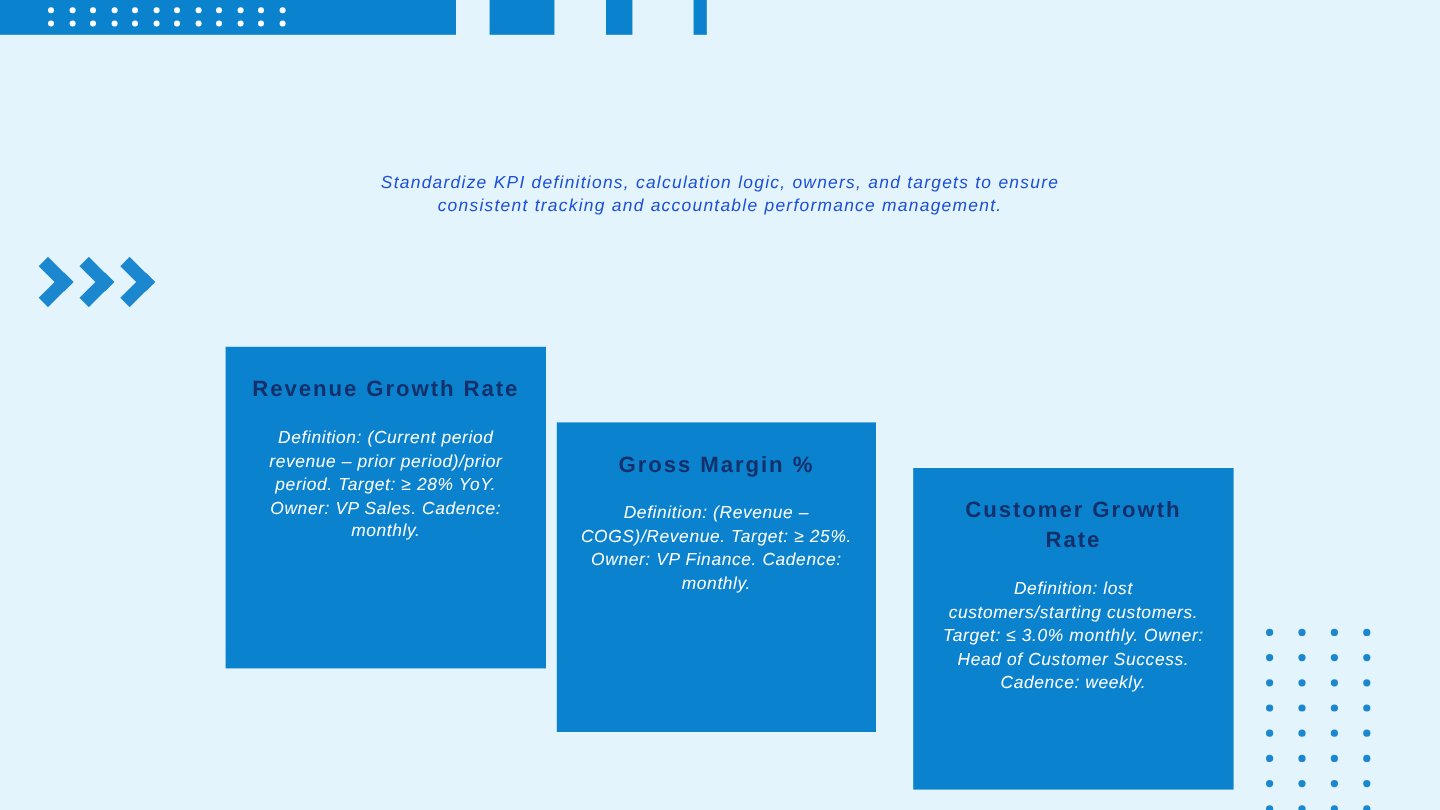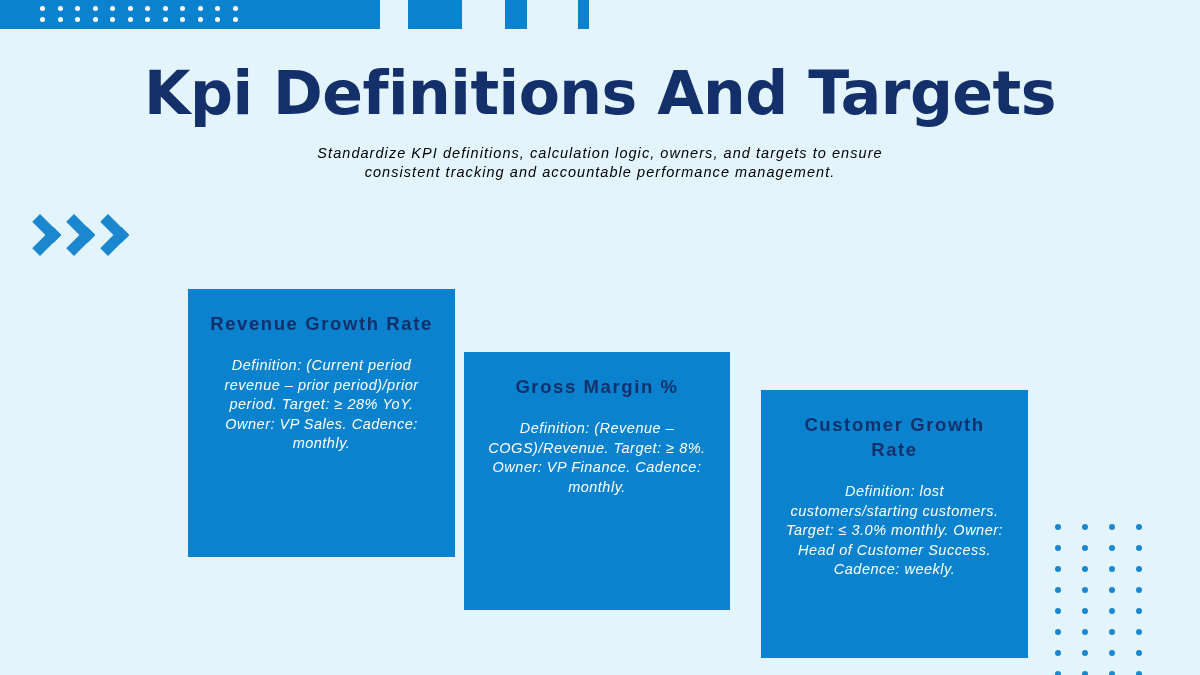--- a/index.html
+++ b/index.html
@@ -76,21 +76,21 @@
   .subtitle {
     position: absolute;
     top: 144px;
     left: 290px;
     width: 620px;
     text-align: center;
     font-size: 14.5px;
     line-height: 19px;
     font-style: italic;
     letter-spacing: 1.05px;
-    color: #000000;
+    color: #1d4ed8;
     font-family: "Liberation Sans", sans-serif;
   }
 
   
   .chevrons {
     position: absolute;
     top: 206px;
     left: 40px;
     width: 104px;
     height: 58px;
@@ -203,38 +203,37 @@
         <i style="background: rgb(255, 255, 255);"></i>
         <i style="background: rgb(255, 255, 255);"></i>
         <i style="background: rgb(255, 255, 255);"></i>
         <i style="background: rgb(255, 255, 255);"></i>
         <i style="background: rgb(255, 255, 255);"></i>
         <i style="background: rgb(255, 255, 255);"></i>
         <i style="background: rgb(255, 255, 255);"></i>
       </div>
   </div>
 
-  <div class="title">Kpi Definitions And Targets</div>
 
   <div class="subtitle">Standardize KPI definitions, calculation logic, owners, and targets to ensure consistent tracking and accountable performance management.</div>
 
   <div class="chevrons">
     <span class="chev chev-1"></span>
     <span class="chev chev-2"></span>
     <span class="chev chev-3"></span>
   </div>
 
   <div class="card card-1">
     <div class="card-title">Revenue Growth Rate</div>
     <div class="card-body">Definition: (Current period revenue – prior period)/prior period. Target: ≥ 28% YoY. Owner: VP Sales. Cadence: monthly.</div>
   </div>
 
   <div class="card card-2">
     <div class="card-title">Gross Margin %</div>
-    <div class="card-body">Definition: (Revenue – COGS)/Revenue. Target: ≥ 8%. Owner: VP Finance. Cadence: monthly.</div>
+    <div class="card-body">Definition: (Revenue – COGS)/Revenue. Target: ≥ 25%. Owner: VP Finance. Cadence: monthly.</div>
   </div>
 
   <div class="card card-3">
     <div class="card-title">Customer Growth Rate</div>
     <div class="card-body">Definition: lost customers/starting customers. Target: ≤ 3.0% monthly. Owner: Head of Customer Success. Cadence: weekly.</div>
   </div>
 
   <div class="corner-dots" id="corner-dots">
       <i style="background: rgb(27, 135, 207);"></i>
       <i style="background: rgb(27, 135, 207);"></i>

